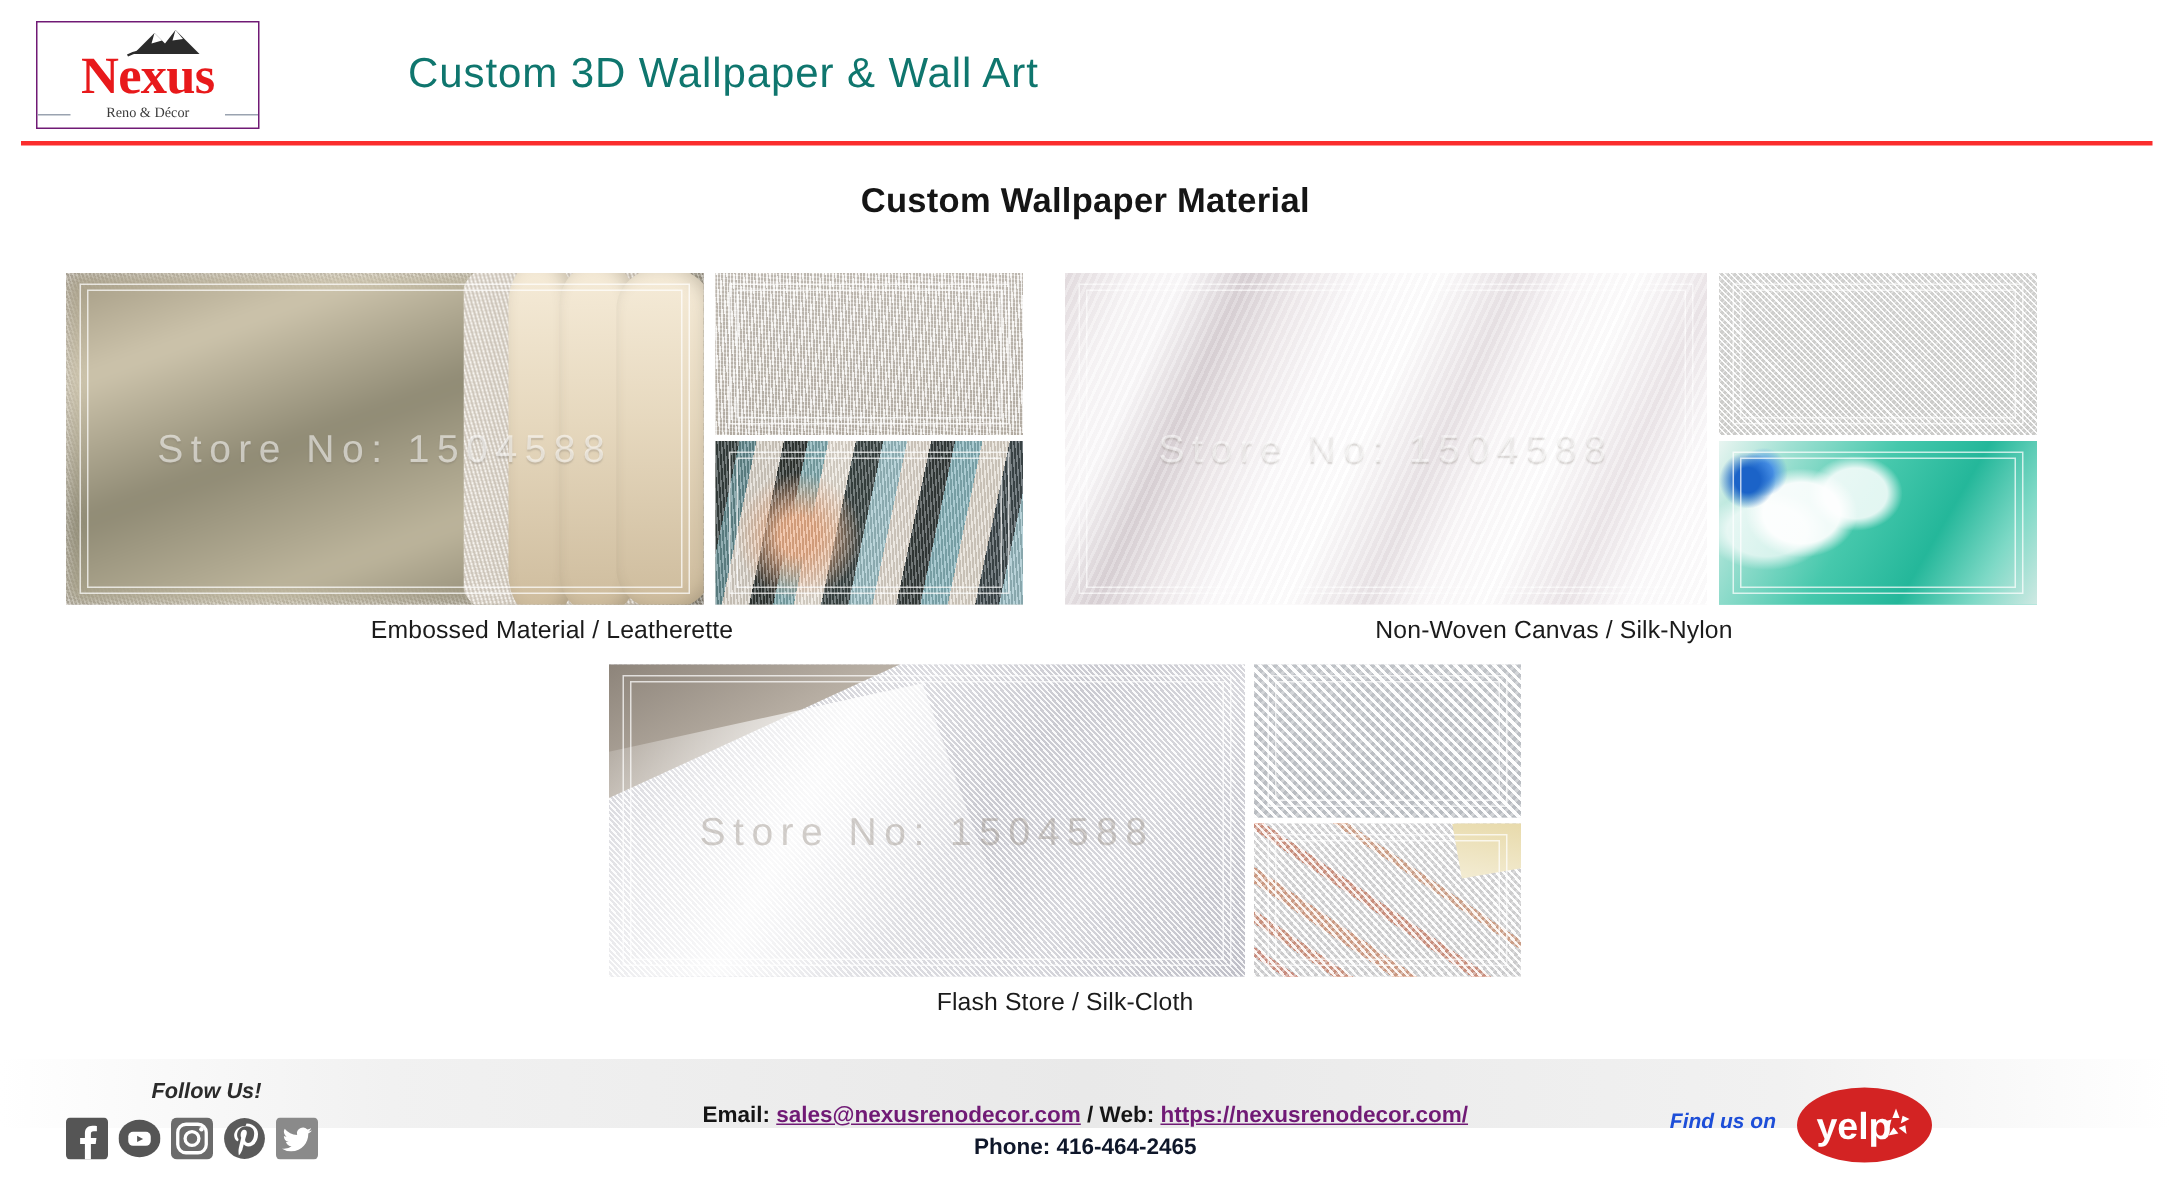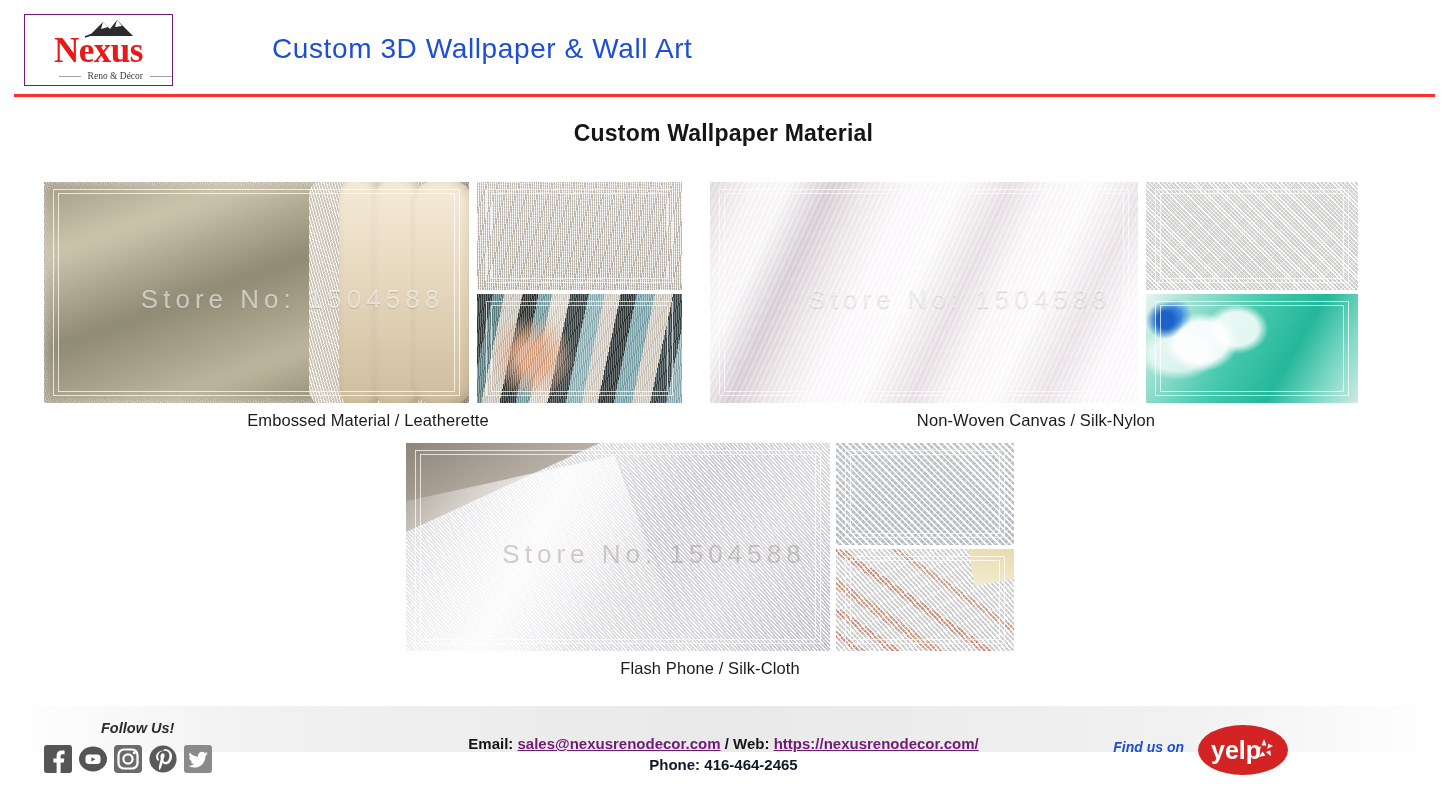--- a/index.html
+++ b/index.html
@@ -20,30 +20,30 @@
     display:flex;flex-direction:column;align-items:center;justify-content:flex-start;
   }
   .logo-mark{position:absolute;left:58px;top:2px;width:54px;height:22px;}
   .logo-word{
     font-family:"Liberation Serif", serif;
     font-weight:bold;font-size:35px;color:#e8191b;
     line-height:1;margin-top:18px;letter-spacing:-0.5px;
   }
   .logo-sub-wrap{
     position:absolute;left:0;bottom:4px;width:100%;
-    display:flex;align-items:center;justify-content:flex-end;gap:7px;
+    display:flex;align-items:center;justify-content:space-between;gap:7px;
   }
   .logo-rule{display:block;width:22px;height:1px;background:#9aa3b0;}
   .logo-sub{
     font-family:"Liberation Serif", serif;
     font-size:9.5px;color:#3b3b3b;white-space:nowrap;
   }
   .header-title{
     position:absolute;left:272px;top:33px;
-    font-size:28px;color:#1d4ed8;letter-spacing:0.6px;
+    font-size:28px;color:#0f766e;letter-spacing:0.6px;
     font-family:"Liberation Sans", sans-serif;font-weight:400;
   }
   .red-rule{
     position:absolute;left:14px;top:94px;width:1421px;height:3px;
     background:#fb2d2d;
   }
 
   
   .section-title{
     position:absolute;left:0;top:120px;width:1447px;text-align:center;
@@ -62,21 +62,21 @@
   .frame-lines{position:absolute;inset:0;pointer-events:none;}
   .frame-lines:before,.frame-lines:after{
     content:"";position:absolute;border:1px solid rgba(255,255,255,.72);
   }
   .frame-lines:before{left:9px;top:7px;right:9px;bottom:7px;}
   .frame-lines:after{left:14px;top:11px;right:14px;bottom:11px;}
   .wm{
     position:absolute;left:0;top:46%;width:100%;text-align:center;
     font-size:26px;letter-spacing:5px;color:rgba(255,255,255,.55);
     font-family:"Liberation Sans", sans-serif;pointer-events:none;
-    white-space:nowrap;text-shadow:0 1px 1px rgba(120,110,100,.28);padding-left:36px;
+    white-space:nowrap;text-shadow:0 1px 1px rgba(120,110,100,.28);
   }
   .wm.dark{color:rgba(150,140,130,.42);text-shadow:none;}
 
   
   .tex-emboss{
     background-color:#c9c4bd;
     background-image:
       radial-gradient(ellipse 60% 120% at 18% 45%, rgba(255,255,255,.45), rgba(255,255,255,0) 70%),
       repeating-linear-gradient(72deg, rgba(255,255,255,.55) 0 1px, rgba(120,112,103,.28) 1px 2.4px),
       repeating-linear-gradient(18deg, rgba(255,255,255,.30) 0 1.2px, rgba(105,98,90,.22) 1.2px 2.8px),
@@ -301,21 +301,21 @@
       </div>
       <div style="display:flex;flex-direction:column;gap:4px;margin-left:6px;">
         <div class="panel tex-dot" style="width:178px;height:102px;">
           <div class="frame-lines"></div>
         </div>
         <div class="panel tex-stripe" style="width:178px;height:102px;">
           <div class="frame-lines"></div>
         </div>
       </div>
     </div>
-    <div class="caption" style="width:608px;">Flash Phone / Silk-Cloth</div>
+    <div class="caption" style="width:608px;">Flash Store / Silk-Cloth</div>
   </div>
 
   <div class="footer">
     <div class="footer-band"></div>
 
     <div class="follow-us">Follow Us!</div>
 
     <div class="social-row">
       <svg class="soc" viewBox="0 0 28 28">
         <rect x="0" y="0" width="28" height="28" rx="3" fill="#555555"></rect>

